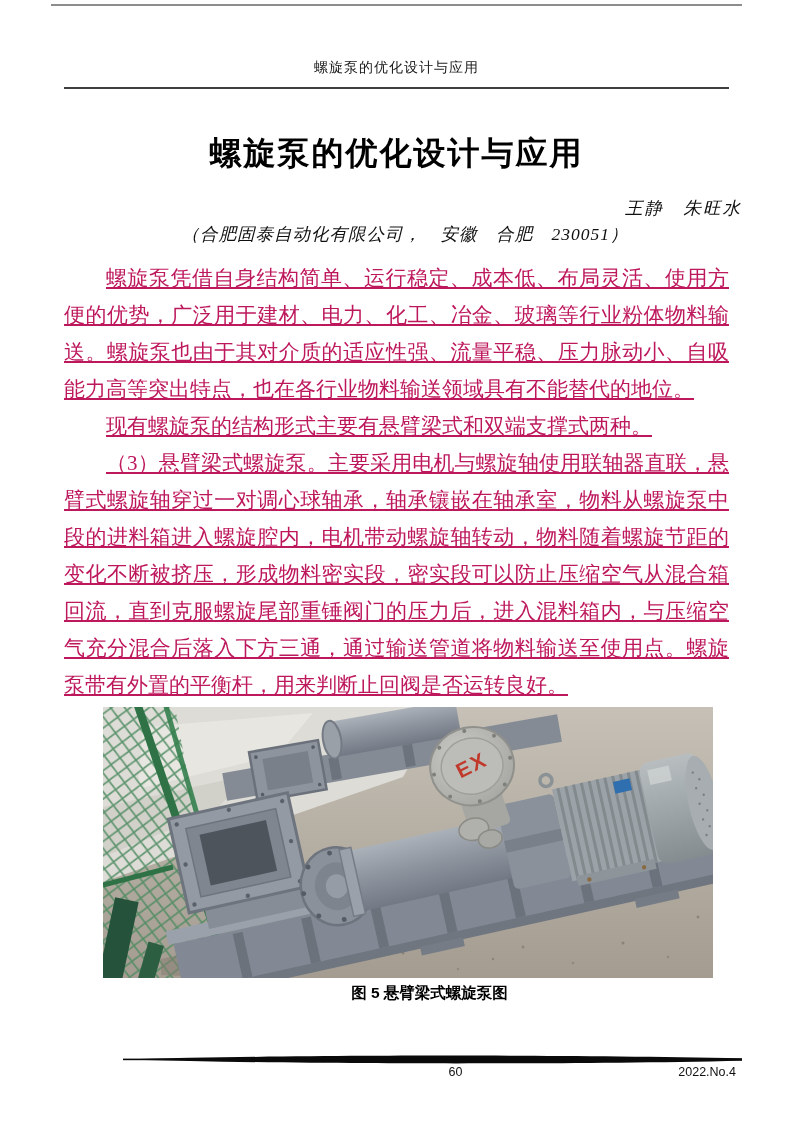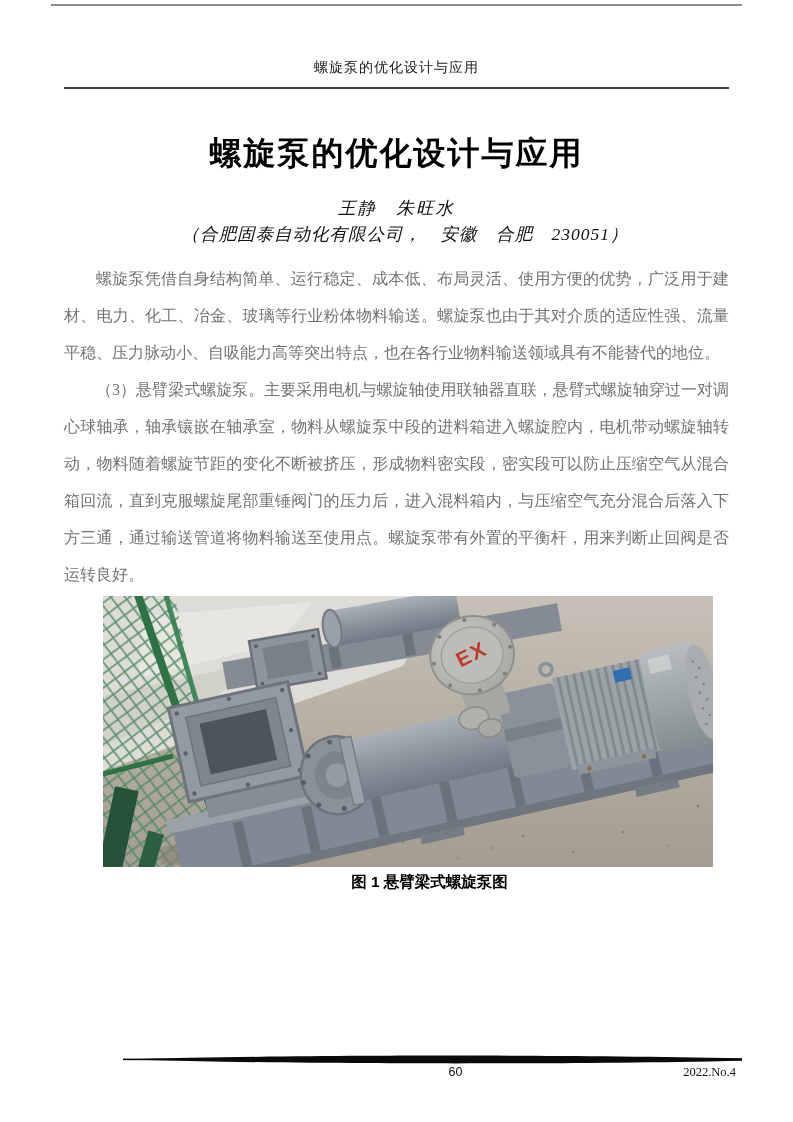--- a/index.html
+++ b/index.html
@@ -27,21 +27,21 @@
   .title{
     margin:42px 0 0 0;
     text-align:center;
     font-family:"Liberation Sans","DejaVu Sans",sans-serif;
     font-weight:600;
     font-size:32px;line-height:44px;
     letter-spacing:2px;color:#000;
   }
   .authors{
     margin-top:20px;
-    text-align:center;
+    text-align:right;
     font-style:italic;
     font-size:17.5px;line-height:26px;
     letter-spacing:2px;
   }
   .affiliation{
     margin-top:0;
     text-align:center;
     font-style:italic;
     font-size:17.5px;line-height:26px;
     letter-spacing:1px;
@@ -53,24 +53,25 @@
   }
   .sec-heading{
     margin:0;
     font-family:"Liberation Sans","DejaVu Sans",sans-serif;
     font-weight:700;
     font-size:19px;line-height:37px;
     letter-spacing:0.5px;color:#000;
   }
   .para{
     margin:0;
-    font-size:16px;line-height:37px;
+    font-size:21px;line-height:37px;
     text-align:justify;
     text-indent:2em;
-    color:#737373;
+    color:#be185d;
+    text-decoration:underline;
   }
   .figure-block{margin:3px 0 0 0;}
   .photo-frame{
     width:610px;height:271px;
     margin-left:39px;
     overflow:hidden;
     background:#b3aca1;
   }
   .photo-frame svg{display:block;}
   .figure-caption{
@@ -85,21 +86,21 @@
   .footer-bar{display:block;}
   .footer-texts{position:relative;width:665px;height:16px;margin-top:1px;}
   .page-number{
     position:absolute;left:0;right:0;top:0;
     text-align:center;
     font-family:"Liberation Sans","DejaVu Sans",sans-serif;
     font-size:12.5px;line-height:15px;color:#111;
   }
   .issue-label{
     position:absolute;right:52px;top:0;
-    font-family:Liberation Serif, serif;
+    font-family:Liberation Sans, sans-serif;
     font-size:12.5px;line-height:15px;color:#111;
   }
 </style>
 </head>
 <body>
 
 <div class="page">
 
   <div class="top-edge"></div>
 
@@ -107,20 +108,21 @@
   <hr class="header-rule">
 
   <h1 class="title">螺旋泵的优化设计与应用</h1>
   <div class="authors">王静　朱旺水</div>
   <div class="affiliation">（合肥固泰自动化有限公司，　安徽　合肥　230051）</div>
 
   <div class="content">
 
     <p class="para">螺旋泵凭借自身结构简单、运行稳定、成本低、布局灵活、使用方便的优势，广泛用于建材、电力、化工、冶金、玻璃等行业粉体物料输送。螺旋泵也由于其对介质的适应性强、流量平稳、压力脉动小、自吸能力高等突出特点，也在各行业物料输送领域具有不能替代的地位。</p>
 
+    <p class="para">现有螺旋泵的结构形式主要有悬臂梁式和双端支撑式两种。</p>
     <p class="para">（3）悬臂梁式螺旋泵。主要采用电机与螺旋轴使用联轴器直联，悬臂式螺旋轴穿过一对调心球轴承，轴承镶嵌在轴承室，物料从螺旋泵中段的进料箱进入螺旋腔内，电机带动螺旋轴转动，物料随着螺旋节距的变化不断被挤压，形成物料密实段，密实段可以防止压缩空气从混合箱回流，直到克服螺旋尾部重锤阀门的压力后，进入混料箱内，与压缩空气充分混合后落入下方三通，通过输送管道将物料输送至使用点。螺旋泵带有外置的平衡杆，用来判断止回阀是否运转良好。</p>
 
     <figure class="figure-block" style="margin:3px 0 0 0;">
       <div class="photo-frame">
         <svg width="610" height="271" viewBox="0 0 610 271" xmlns="http://www.w3.org/2000/svg">
           <defs>
             <linearGradient id="floorG" x1="0" y1="0" x2="0" y2="1">
               <stop offset="0" stop-color="#c6c0b6"></stop>
                 <stop offset="1" stop-color="#a49c90"></stop>
             </linearGradient>
@@ -300,21 +302,21 @@
               <text x="374" y="76" transform="rotate(-14 390 70)" font-family="Liberation Sans, DejaVu Sans, sans-serif" font-size="21" font-weight="bold" fill="#c0392b" letter-spacing="2">EX</text>
             </g>
           </g>
 
           <g>
             <rect x="4" y="192" width="24" height="82" fill="#24523a" transform="rotate(12 16 230)"></rect>
             <rect x="40" y="236" width="16" height="38" fill="#2c5e41" transform="rotate(16 48 255)"></rect>
           </g>
         </svg>
       </div>
-      <figcaption class="figure-caption">图 1  悬臂梁式螺旋泵图</figcaption>
+      <figcaption class="figure-caption">图 5  悬臂梁式螺旋泵图</figcaption>
     </figure>
   </div>
 
   <div class="footer">
     <svg class="footer-bar" width="665" height="9" viewBox="0 0 665 9" xmlns="http://www.w3.org/2000/svg">
       <rect x="0" y="3.6" width="665" height="1.6" fill="#0a0a0a"></rect>
       <path d="M0,4.5 C120,1.2 250,0.6 333,0.6 C420,0.6 545,1.2 665,4.5 C545,7.8 420,8.4 333,8.4 C250,8.4 120,7.8 0,4.5 Z" fill="#0a0a0a"></path>
     </svg>
     <div class="footer-texts">
       <div class="page-number">60</div>

